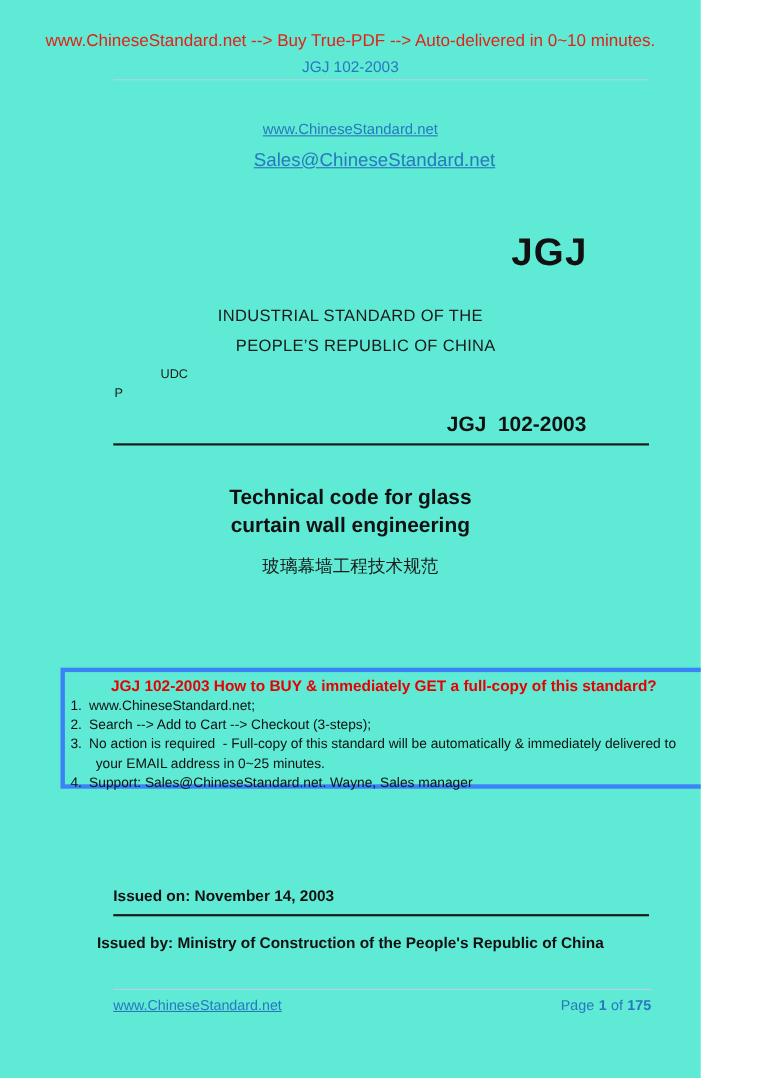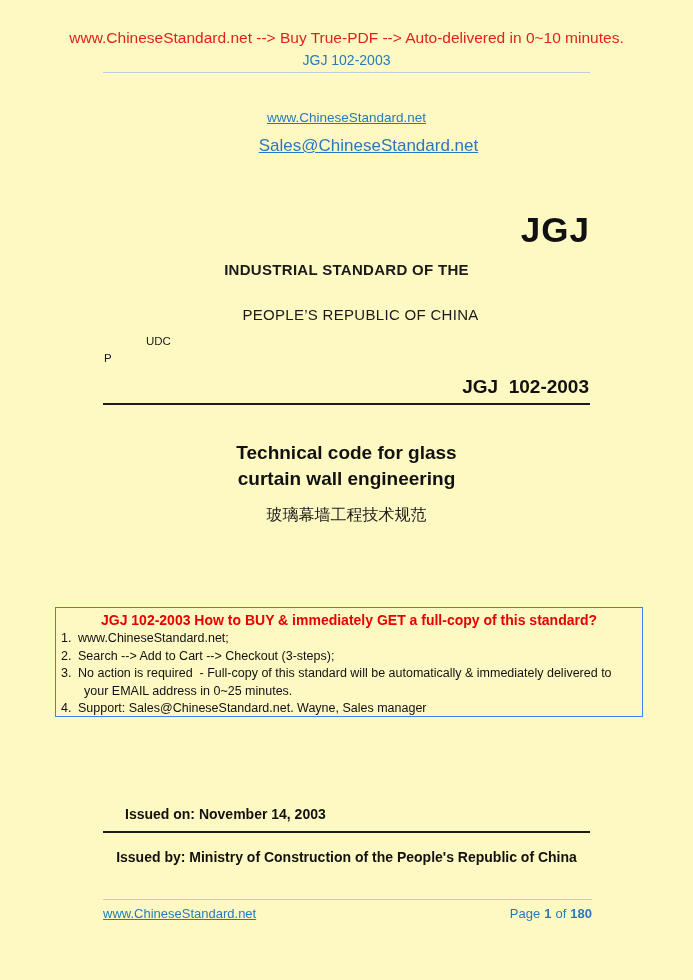--- a/index.html
+++ b/index.html
@@ -1,71 +1,71 @@
 <!DOCTYPE html>
 <html><head>
 <meta charset="utf-8">
 <style>
   html,body{margin:0;padding:0;background:#ffffff;}
   .page{
     position:relative;
-    width:693px;height:980px;
-    background:#fef9c3;
+    width:637px;height:980px;
+    background:#5eead4;
     font-family:"Liberation Sans", sans-serif;
     overflow:hidden;
   }
   .abs{position:absolute;}
   .center{left:0;right:0;text-align:center;}
   .blue{color:#2878be;}
   a.link{color:#2878be;text-decoration:underline;cursor:pointer;}
 
   .promo{top:29px;font-size:15.5px;color:#e32119;}
   .std-ref{top:52px;font-size:14px;}
   .hr-light{left:103px;width:487px;height:1px;background:#b8cfe4;}
   .hr1{top:72px;}
   .translated{top:85px;font-size:13px;}
   .site-link-top{top:110px;font-size:13.5px;}
   .sales-link-top{top:136px;font-size:17px;margin-left:44px;}
 
   .jgj-logo{top:210px;right:103px;font-size:35px;font-weight:bold;color:#111;letter-spacing:1px;}
   .org-line{font-size:15px;color:#1a1a1a;letter-spacing:0.3px;}
-  .org1{top:261px;font-weight:bold;}
+  .org1{top:279px;}
   .org2{top:306px;padding-left:28px;}
   .udc{top:335px;left:104px;font-size:11.5px;color:#1a1a1a;margin-left:42px;}
   .pcode{top:352px;left:104px;font-size:11.5px;color:#1a1a1a;}
   .code{top:376px;right:104px;font-size:19px;font-weight:bold;color:#111;white-space:pre;}
   .hr-dark{left:103px;width:487px;height:2px;background:#1a1a1a;}
   .hr2{top:403px;}
   .title-en{font-size:19px;font-weight:bold;color:#111;}
   .title1{top:442px;}
   .title2{top:468px;}
   .title-zh{top:505px;font-size:16px;color:#1a1a1a;}
 
   .buy-box{
     top:607px;left:55px;width:588px;height:110px;
     box-sizing:border-box;
-    border:1px solid #3b82f6;
+    border:4px solid #3b82f6;
     padding:3px 5px 0 5px;
     font-size:12.5px;color:#111;
   }
   .buy-title{
     text-align:center;font-weight:bold;color:#e60000;
     font-size:14px;line-height:19px;
   }
   .buy-item{
     line-height:17.5px;
     padding-left:23px;text-indent:-23px;
   }
   .buy-item .num{display:inline-block;width:17px;text-indent:0;}
   .buy-item .itxt{white-space:pre-wrap;}
 
   .issued-row{
     top:806px;left:103px;width:487px;
     display:flex;justify-content:space-between;
-    font-size:14px;font-weight:bold;color:#111;margin-left:22px;
+    font-size:14px;font-weight:bold;color:#111;
   }
   .hr3{top:831px;}
   .issued-by{top:849px;font-size:14px;font-weight:bold;color:#111;}
 
   .hr4{top:899px;width:489px;}
   .footer-row{
     top:906px;left:103px;width:489px;
     display:flex;justify-content:space-between;align-items:baseline;
     font-size:13px;
   }
@@ -116,17 +116,17 @@
   <div class="abs hr-dark hr3"></div>
   <div class="abs center issued-by">Issued by: Ministry of Construction of the People's Republic of China</div>
 
   <div class="abs hr-light hr4"></div>
   <div class="abs footer-row">
     <a class="link">www.ChineseStandard.net</a>
     <span class="pageinfo">
       <span>Page</span>
       <span class="b">1</span>
       <span>of</span>
-      <span class="b">180</span>
+      <span class="b">175</span>
     </span>
   </div>
 
 </div>
 
 </body></html>

